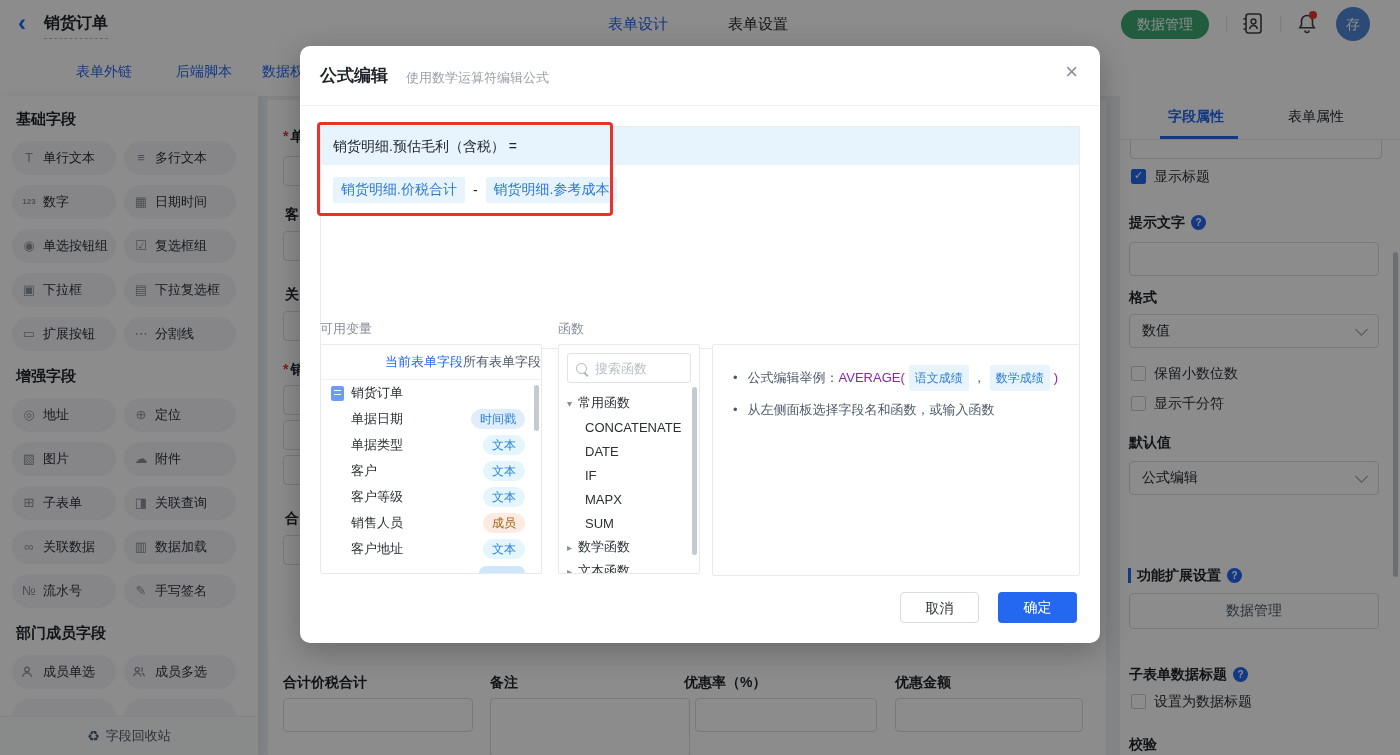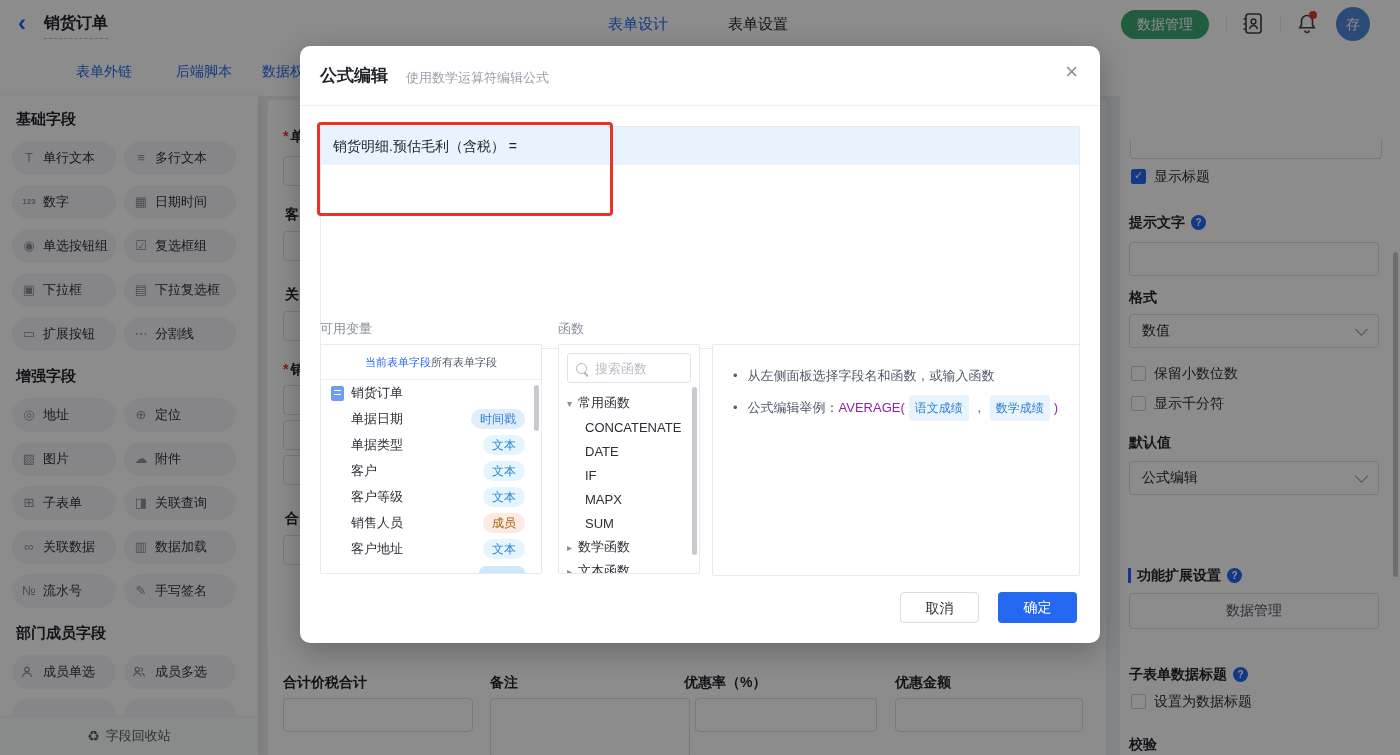--- a/index.html
+++ b/index.html
@@ -83,21 +83,21 @@
           border-radius:2px;background:#fff;box-sizing:border-box}
   .eband{position:absolute;left:0;top:0;width:100%;height:38px;background:#e7f3fd}
   .eband-text{position:absolute;left:12px;top:0;line-height:38px;font-size:14px;color:#1f2329}
   .eformula{position:absolute;left:12px;top:50px;display:flex;align-items:center;gap:8px}
   .chip{background:#e7f3fd;color:#2e7ad1;font-size:14px;padding:4px 8px;border-radius:3px;white-space:nowrap}
   .op{color:#1f2329;font-size:14px}
   .panel-label{position:absolute;font-size:13px;color:#86909c}
   .mpanel{position:absolute;border:1px solid #e7e9ed;border-radius:2px;background:#fff;
           box-sizing:border-box;overflow:hidden}
   .vtabs{height:34px;border-bottom:1px solid #eef0f2;display:flex;align-items:center;
-         justify-content:center;font-size:11px}
+         justify-content:flex-end;font-size:13px}
   .vtab.active{color:#2468f2}
   .vtab{color:#4e5969}
   .trow{height:26px;display:flex;align-items:center;font-size:13px;color:#2b2f36}
   .trow .name{white-space:nowrap}
   .badge{height:20px;border-radius:10px;padding:0 9px;font-size:12px;line-height:20px;
          margin-left:auto;margin-right:16px;white-space:nowrap}
   .badge.time{background:#e0eefc;color:#2d7dd2}
   .badge.text{background:#e4f5fd;color:#2d86d2}
   .badge.member{background:#fdeae3;color:#a16207}
   .docicon{width:13px;height:15px;border-radius:2px;background:#6e9bf7;margin:0 7px 0 10px;position:relative}
@@ -327,20 +327,25 @@
   <div class="input" style="left:283px;top:698px;width:190px;height:34px"></div>
   <div class="flabel" style="left:490px;top:674px">备注</div>
   <div class="input" style="left:490px;top:698px;width:200px;height:60px"></div>
   <div class="flabel" style="left:684px;top:674px">优惠率（%）</div>
   <div class="input" style="left:695px;top:698px;width:182px;height:34px"></div>
   <div class="flabel" style="left:895px;top:674px">优惠金额</div>
   <div class="input" style="left:895px;top:698px;width:188px;height:34px"></div>
 </main>
 
 <aside class="props">
+  <div class="ptabs">
+    <span class="ptab active" style="left:48px">字段属性</span>
+    <span class="ptab" style="left:168px">表单属性</span>
+    <div class="ptab-underline"></div>
+  </div>
 
   <div style="position:absolute;left:10px;top:44px;width:250px;height:18px;border:1px solid #d9dce0;border-top:none;border-radius:0 0 4px 4px"></div>
   <span class="cb checked" style="left:11px;top:73px"></span>
   <span class="pcheck-label" style="left:34px;top:72px">显示标题</span>
   <div class="plabel" style="left:9px;top:118px"><span>提示文字</span><span class="qicon"></span></div>
   <div class="input" style="left:9px;top:146px;width:250px;height:34px"></div>
   <div class="plabel" style="left:9px;top:193px">格式</div>
   <div class="selbox" style="left:9px;top:218px;width:250px;height:34px">
     <span>数值</span>
     <span class="chevdown"></span>
@@ -371,20 +376,25 @@
 <div class="modal">
   <div class="mtitle">公式编辑</div>
   <div class="msub">使用数学运算符编辑公式</div>
   <div class="mclose">×</div>
   <div class="mdivider"></div>
 
   <div class="editor">
     <div class="eband">
       <span class="eband-text">销货明细.预估毛利（含税） =</span>
     </div>
+    <div class="eformula">
+      <span class="chip">销货明细.价税合计</span>
+      <span class="op">-</span>
+      <span class="chip">销货明细.参考成本</span>
+    </div>
   </div>
 
   <span class="panel-label" style="left:20px;top:274px">可用变量</span>
   <div class="mpanel" style="left:20px;top:298px;width:222px;height:230px">
     <div class="vtabs">
       <span class="vtab active">当前表单字段</span>
       <span class="vtab">所有表单字段</span>
     </div>
     <div class="trow">
       <span class="docicon"></span>
@@ -440,30 +450,30 @@
     <div class="frow group">
         <span class="tarrow">▸</span>
         <span>文本函数</span>
       </div>
     <div class="scrollthumb" style="right:2px;top:42px;width:5px;height:168px"></div>
   </div>
 
   <div class="mpanel" style="left:412px;top:298px;width:368px;height:232px">
     <div class="helplist">
       <div class="hrow">
-          <span>从左侧面板选择字段名和函数，或输入函数</span>
-        </div>
-      <div class="hrow">
         <span>公式编辑举例：</span>
           <span class="purple">AVERAGE(</span>
           <span class="hchip">语文成绩</span>
           <span>，</span>
           <span class="hchip">数学成绩</span>
           <span class="purple">)</span>
       </div>
+      <div class="hrow">
+          <span>从左侧面板选择字段名和函数，或输入函数</span>
+        </div>
     </div>
   </div>
 
   <div class="mbtn mcancel" style="left:600px;top:546px">取消</div>
   <div class="mbtn mok" style="left:698px;top:546px">确定</div>
 </div>
 
 <div class="redbox"></div>
 
 </body></html>

